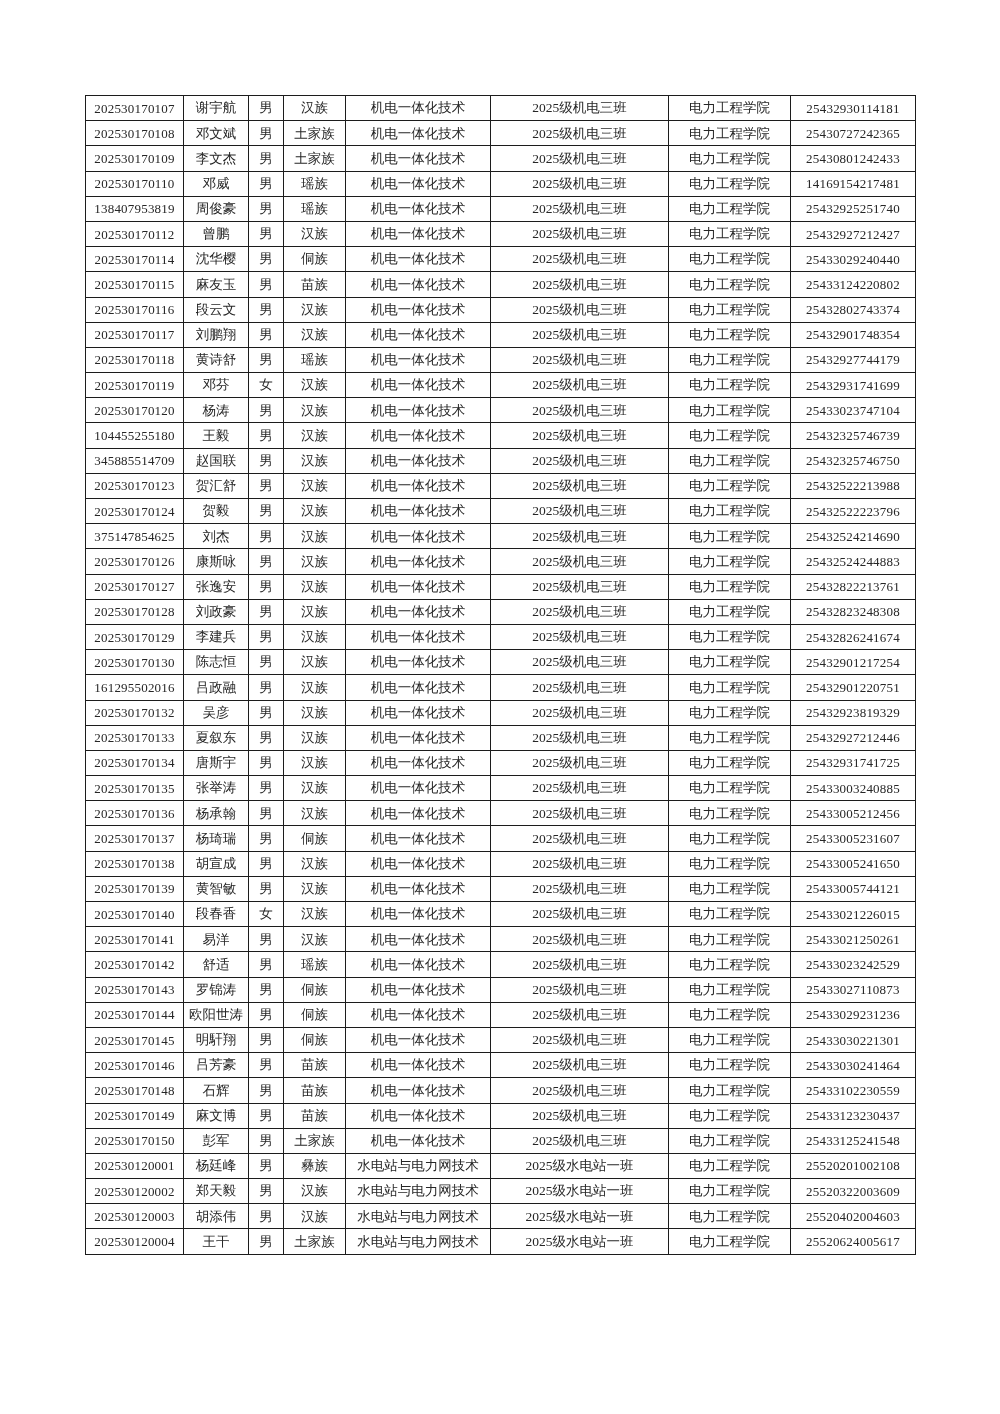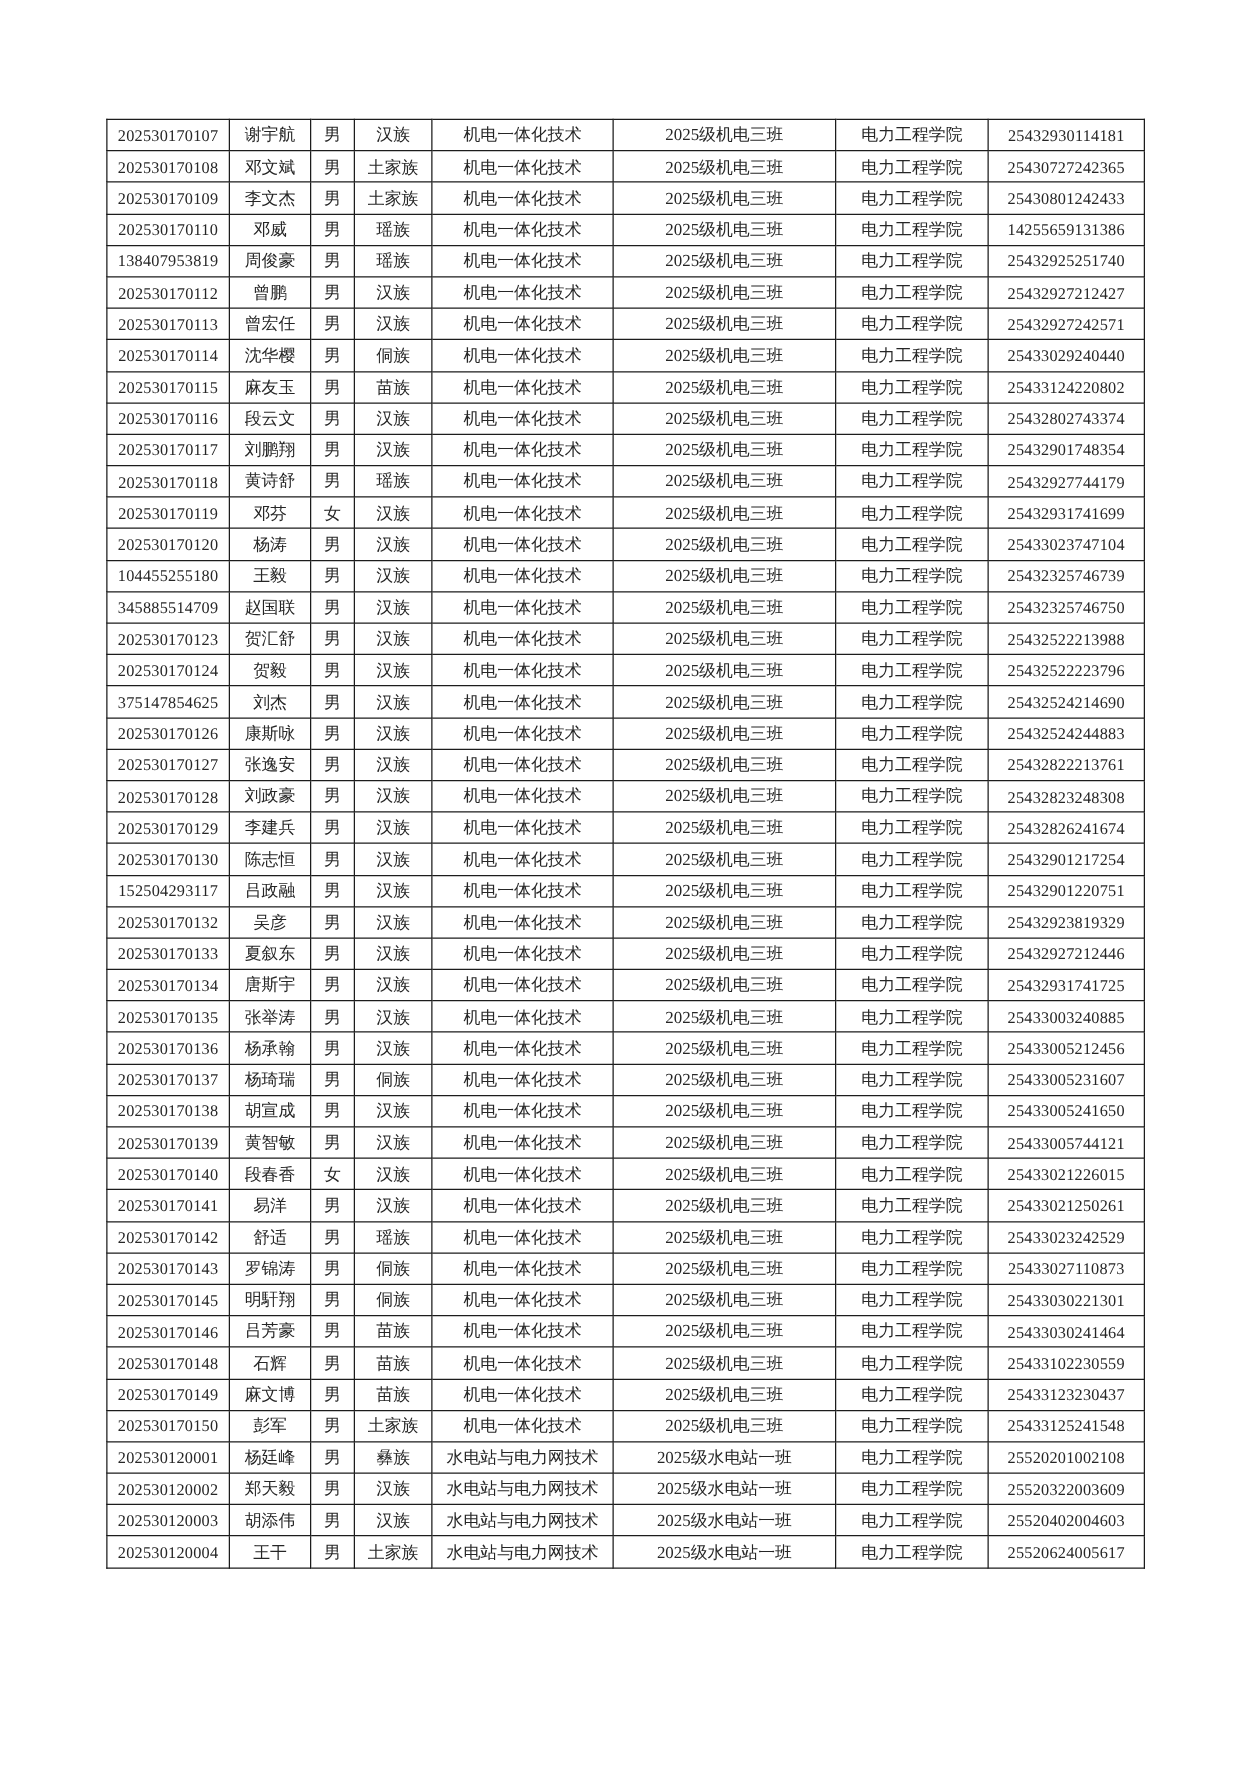--- a/index.html
+++ b/index.html
@@ -89,51 +89,41 @@
           <td class="col-num">25430801242433</td>
         </tr>
         <tr>
           <td class="col-id">202530170110</td>
           <td class="col-name">邓威</td>
           <td class="col-gender">男</td>
           <td class="col-ethnicity">瑶族</td>
           <td class="col-major">机电一体化技术</td>
           <td class="col-class">2025级机电三班</td>
           <td class="col-college">电力工程学院</td>
-          <td class="col-num">14255659131386</td>
+          <td class="col-num">14169154217481</td>
         </tr>
         <tr>
           <td class="col-id">138407953819</td>
           <td class="col-name">周俊豪</td>
           <td class="col-gender">男</td>
           <td class="col-ethnicity">瑶族</td>
           <td class="col-major">机电一体化技术</td>
           <td class="col-class">2025级机电三班</td>
           <td class="col-college">电力工程学院</td>
           <td class="col-num">25432925251740</td>
         </tr>
         <tr>
           <td class="col-id">202530170112</td>
           <td class="col-name">曾鹏</td>
           <td class="col-gender">男</td>
           <td class="col-ethnicity">汉族</td>
           <td class="col-major">机电一体化技术</td>
           <td class="col-class">2025级机电三班</td>
           <td class="col-college">电力工程学院</td>
           <td class="col-num">25432927212427</td>
-        </tr>
-        <tr>
-          <td class="col-id">202530170113</td>
-          <td class="col-name">曾宏任</td>
-          <td class="col-gender">男</td>
-          <td class="col-ethnicity">汉族</td>
-          <td class="col-major">机电一体化技术</td>
-          <td class="col-class">2025级机电三班</td>
-          <td class="col-college">电力工程学院</td>
-          <td class="col-num">25432927242571</td>
         </tr>
         <tr>
           <td class="col-id">202530170114</td>
           <td class="col-name">沈华樱</td>
           <td class="col-gender">男</td>
           <td class="col-ethnicity">侗族</td>
           <td class="col-major">机电一体化技术</td>
           <td class="col-class">2025级机电三班</td>
           <td class="col-college">电力工程学院</td>
           <td class="col-num">25433029240440</td>
@@ -292,21 +282,21 @@
           <td class="col-id">202530170130</td>
           <td class="col-name">陈志恒</td>
           <td class="col-gender">男</td>
           <td class="col-ethnicity">汉族</td>
           <td class="col-major">机电一体化技术</td>
           <td class="col-class">2025级机电三班</td>
           <td class="col-college">电力工程学院</td>
           <td class="col-num">25432901217254</td>
         </tr>
         <tr>
-          <td class="col-id">152504293117</td>
+          <td class="col-id">161295502016</td>
           <td class="col-name">吕政融</td>
           <td class="col-gender">男</td>
           <td class="col-ethnicity">汉族</td>
           <td class="col-major">机电一体化技术</td>
           <td class="col-class">2025级机电三班</td>
           <td class="col-college">电力工程学院</td>
           <td class="col-num">25432901220751</td>
         </tr>
         <tr>
           <td class="col-id">202530170132</td>
@@ -420,20 +410,30 @@
         </tr>
         <tr>
           <td class="col-id">202530170143</td>
           <td class="col-name">罗锦涛</td>
           <td class="col-gender">男</td>
           <td class="col-ethnicity">侗族</td>
           <td class="col-major">机电一体化技术</td>
           <td class="col-class">2025级机电三班</td>
           <td class="col-college">电力工程学院</td>
           <td class="col-num">25433027110873</td>
+        </tr>
+        <tr>
+          <td class="col-id">202530170144</td>
+          <td class="col-name">欧阳世涛</td>
+          <td class="col-gender">男</td>
+          <td class="col-ethnicity">侗族</td>
+          <td class="col-major">机电一体化技术</td>
+          <td class="col-class">2025级机电三班</td>
+          <td class="col-college">电力工程学院</td>
+          <td class="col-num">25433029231236</td>
         </tr>
         <tr>
           <td class="col-id">202530170145</td>
           <td class="col-name">明馯翔</td>
           <td class="col-gender">男</td>
           <td class="col-ethnicity">侗族</td>
           <td class="col-major">机电一体化技术</td>
           <td class="col-class">2025级机电三班</td>
           <td class="col-college">电力工程学院</td>
           <td class="col-num">25433030221301</td>

